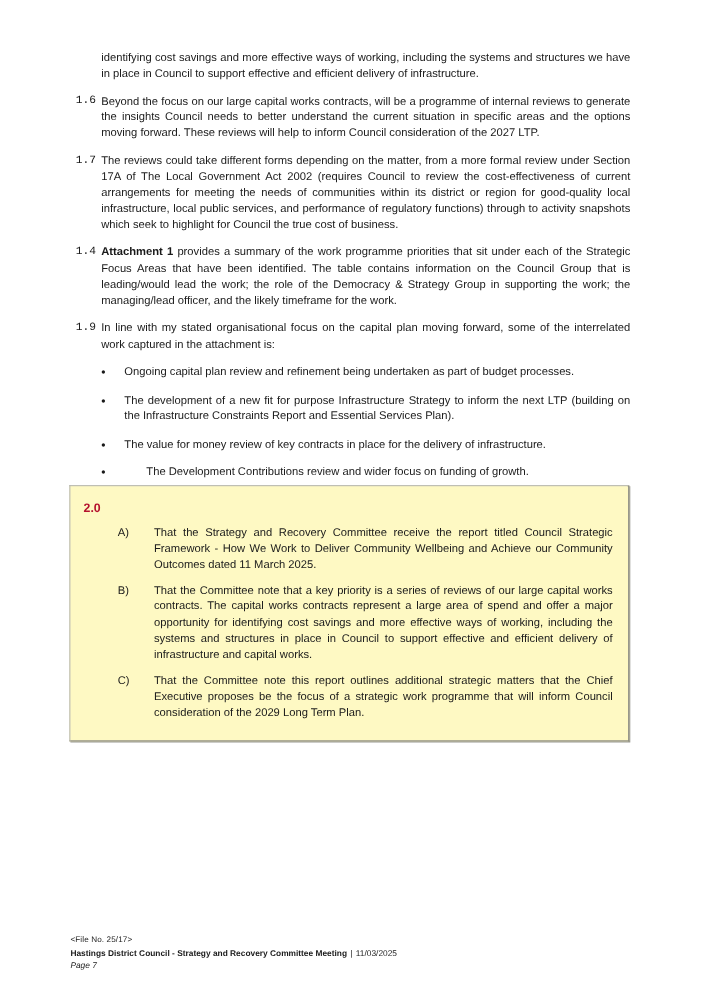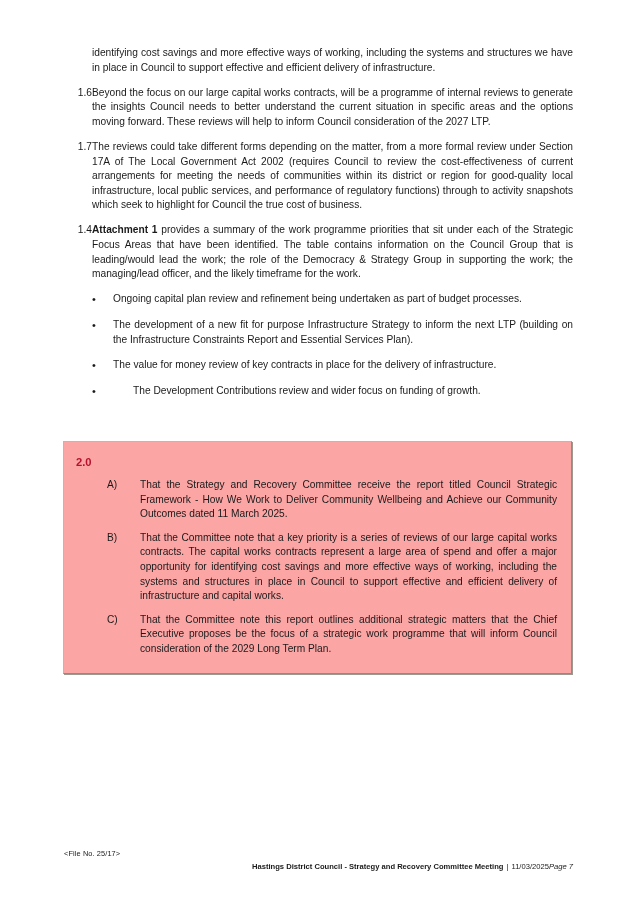--- a/index.html
+++ b/index.html
@@ -35,21 +35,22 @@
   .para {
     display: flex;
     align-items: flex-start;
     margin-bottom: 10.5px;
     font-size: 10.2px;
     line-height: 14.6px;
   }
   .para-num {
     width: 28px;
     flex: 0 0 28px;
-    text-align: right;
+    text-align: center;
+    font-family: Liberation Mono, monospace;
   }
   .para-body {
     flex: 1 1 auto;
     text-align: justify;
     text-justify: inter-word;
     hyphens: none;
   }
   .para.no-num .para-num { visibility: hidden; }
 
   .para-body b { font-weight: bold; }
@@ -80,21 +81,21 @@
   }
   .bullet-row:last-child .bullet-text { text-align: left; margin-left: 20px; }
 
   
   .rec-box {
     position: absolute;
     left: 63px;
     top: 441px;
     width: 509px;
     box-sizing: border-box;
-    background: #fca5a5;
+    background: #fef9c3;
     border: 1px solid #b9b9b2;
     border-right-color: #8d8d84;
     border-bottom-color: #8d8d84;
     box-shadow: 1px 1px 0 0 #9a9a91;
     padding: 14px 14px 16px 10px;
   }
 
   .rec-head {
     display: flex;
     align-items: baseline;
@@ -143,22 +144,23 @@
     line-height: 11.5px;
     color: #1a1a1a;
   }
   .footer-fileno {
     font-size: 7.4px;
     letter-spacing: 0.1px;
   }
   .footer-row {
     display: flex;
     align-items: baseline;
-    justify-content: flex-end;
+    justify-content: space-between;
     margin-top: 1px;
+    flex-direction: column;
   }
   .footer-left {
     font-size: 7.6px;
     white-space: nowrap;
   }
   .footer-left .fl-bold { font-weight: bold; }
   .footer-left .fl-sep { padding: 0 3px; }
   .footer-left .fl-date { font-weight: normal; }
   .footer-page {
     font-style: italic;
@@ -186,20 +188,24 @@
     <div class="para">
       <div class="para-num">1.7</div>
       <div class="para-body">The reviews could take different forms depending on the matter, from a more formal review under Section 17A of The Local Government Act 2002 (requires Council to review the cost-effectiveness of current arrangements for meeting the needs of communities within its district or region for good-quality local infrastructure, local public services, and performance of regulatory functions)  through to activity snapshots which seek to highlight for Council the true cost of business.</div>
     </div>
 
     <div class="para">
       <div class="para-num">1.4</div>
       <div class="para-body"><b>Attachment 1</b><span> provides a summary of the work programme priorities that sit under each of the Strategic Focus Areas that have been identified. The table contains information on the Council Group that is leading/would lead the work; the role of the Democracy &amp; Strategy Group in supporting the work;  the managing/lead officer, and the likely timeframe for the work.</span></div>
     </div>
 
+    <div class="para">
+      <div class="para-num">1.9</div>
+      <div class="para-body">In line with my stated organisational focus on the capital plan moving forward, some of the interrelated work captured in the attachment is:</div>
+    </div>
 
     <div class="bullets">
 
       <div class="bullet-row">
         <div class="bullet-dot">•</div>
         <div class="bullet-text">Ongoing capital plan review and refinement being undertaken as part of budget processes.</div>
       </div>
 
       <div class="bullet-row">
         <div class="bullet-dot">•</div>

